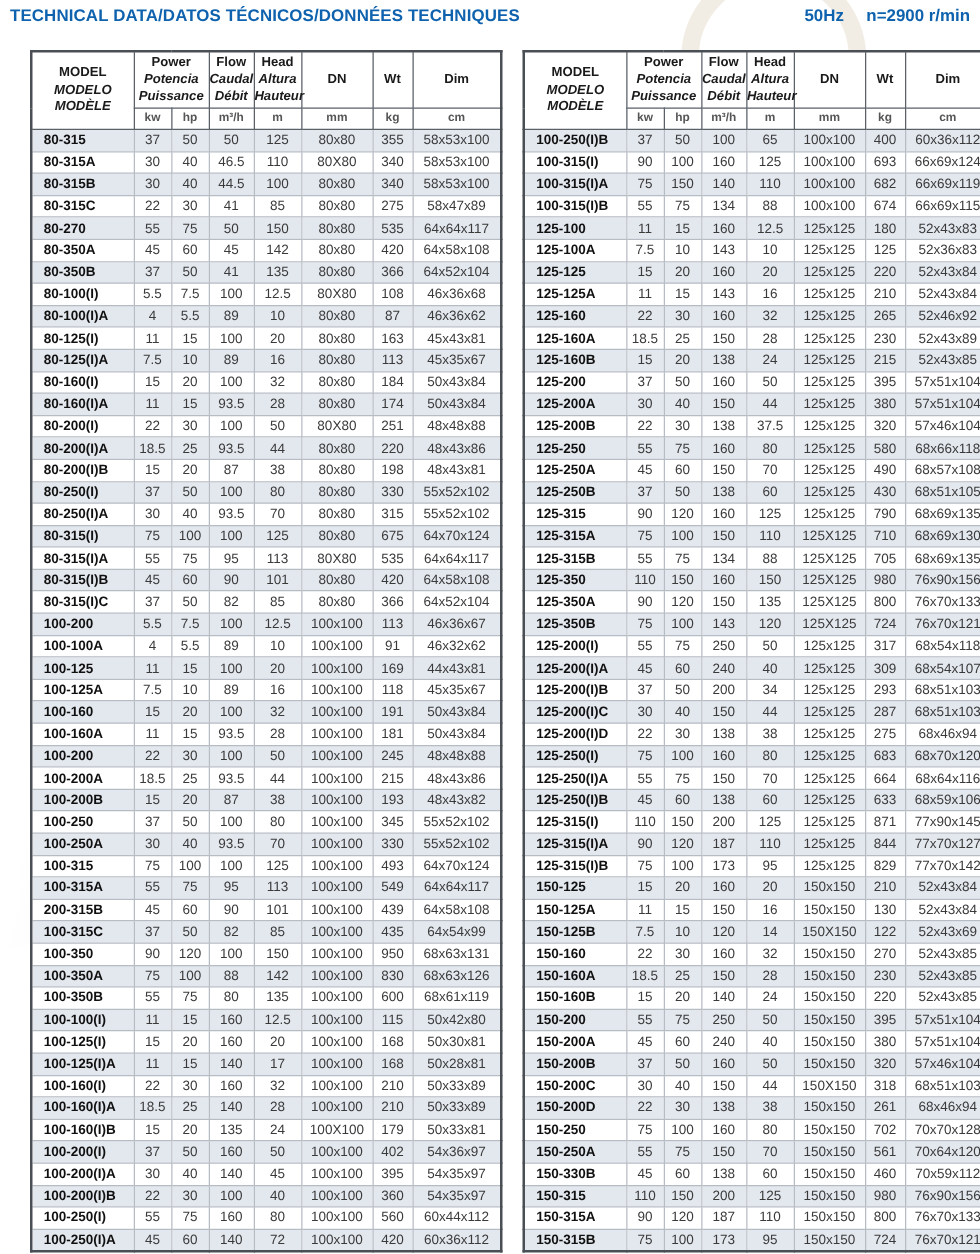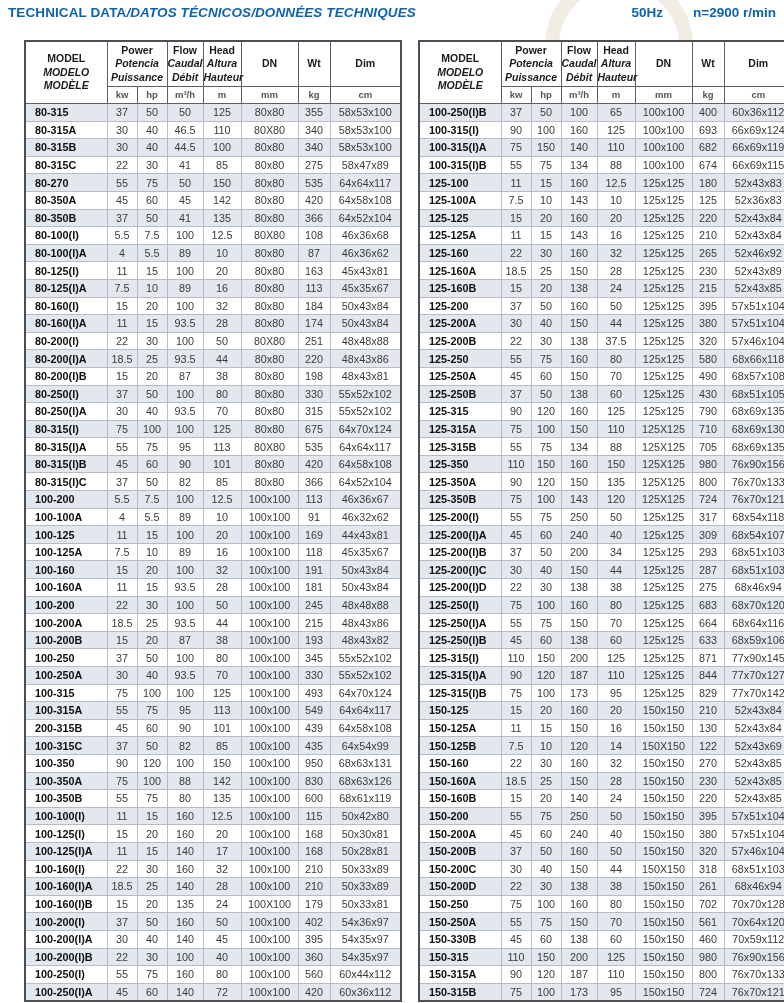--- a/index.html
+++ b/index.html
@@ -6,22 +6,22 @@
   body{
     width:784px;height:1003px;position:relative;background:#ffffff;
     font-family:"Liberation Sans",sans-serif;overflow:hidden;
   }
   
   .page-header{
     position:absolute;top:5px;left:8px;right:8px;
     display:flex;justify-content:space-between;align-items:baseline;
   }
   .doc-title{color:#0f62ae;font-weight:bold;font-size:13.5px;letter-spacing:.1px;white-space:nowrap;}
-  .doc-title .intl{font-style:italic;}
-  .spec-group{display:flex;gap:30px;color:#0f62ae;font-weight:bold;font-size:13.5px;white-space:nowrap;}
+  .doc-title .intl{}
+  .spec-group{display:flex;gap:18px;color:#0f62ae;font-weight:bold;font-size:13.5px;white-space:nowrap;}
   
   .wm{position:absolute;pointer-events:none;}
   .wm-ring{
     top:-28px;left:545px;width:120px;height:120px;border-radius:50%;
     border:14px solid rgba(226,216,196,0.45);
   }
   .wm-swoosh{
     top:570px;left:-30px;width:300px;height:150px;
     background:linear-gradient(115deg,rgba(190,196,206,0) 20%,rgba(190,196,206,0.18) 50%,rgba(190,196,206,0) 80%);
     transform:rotate(-18deg);

